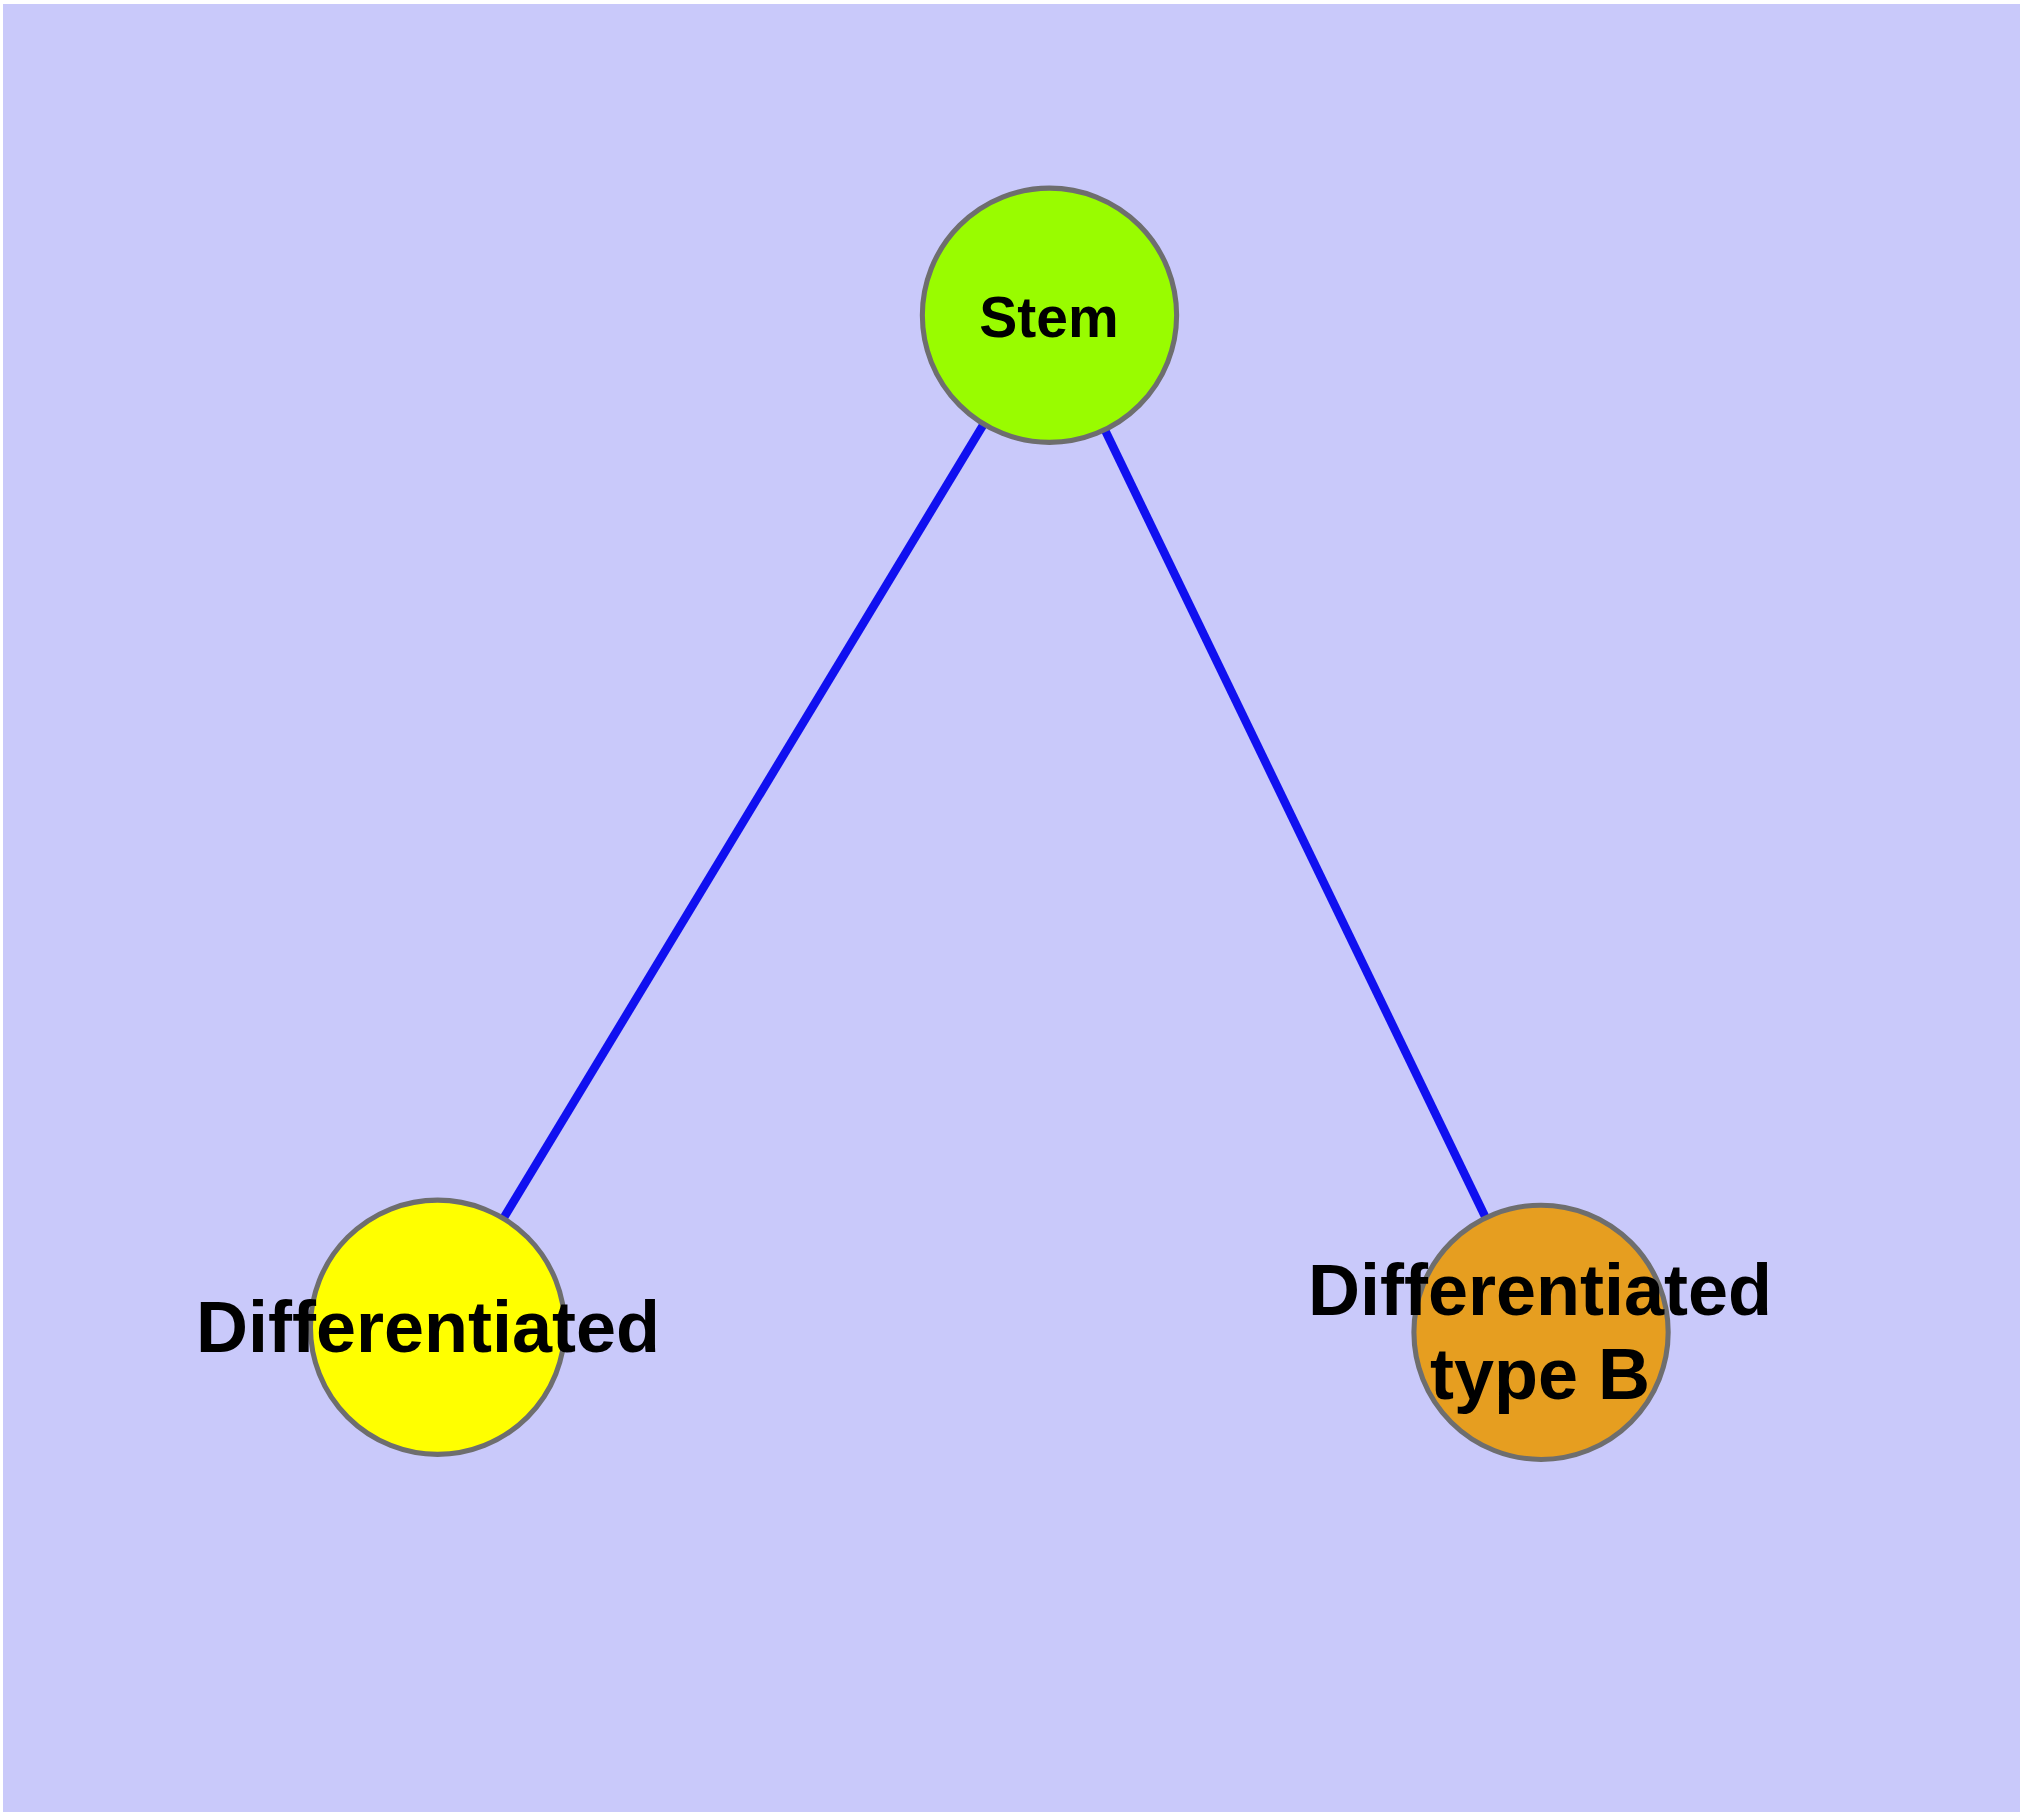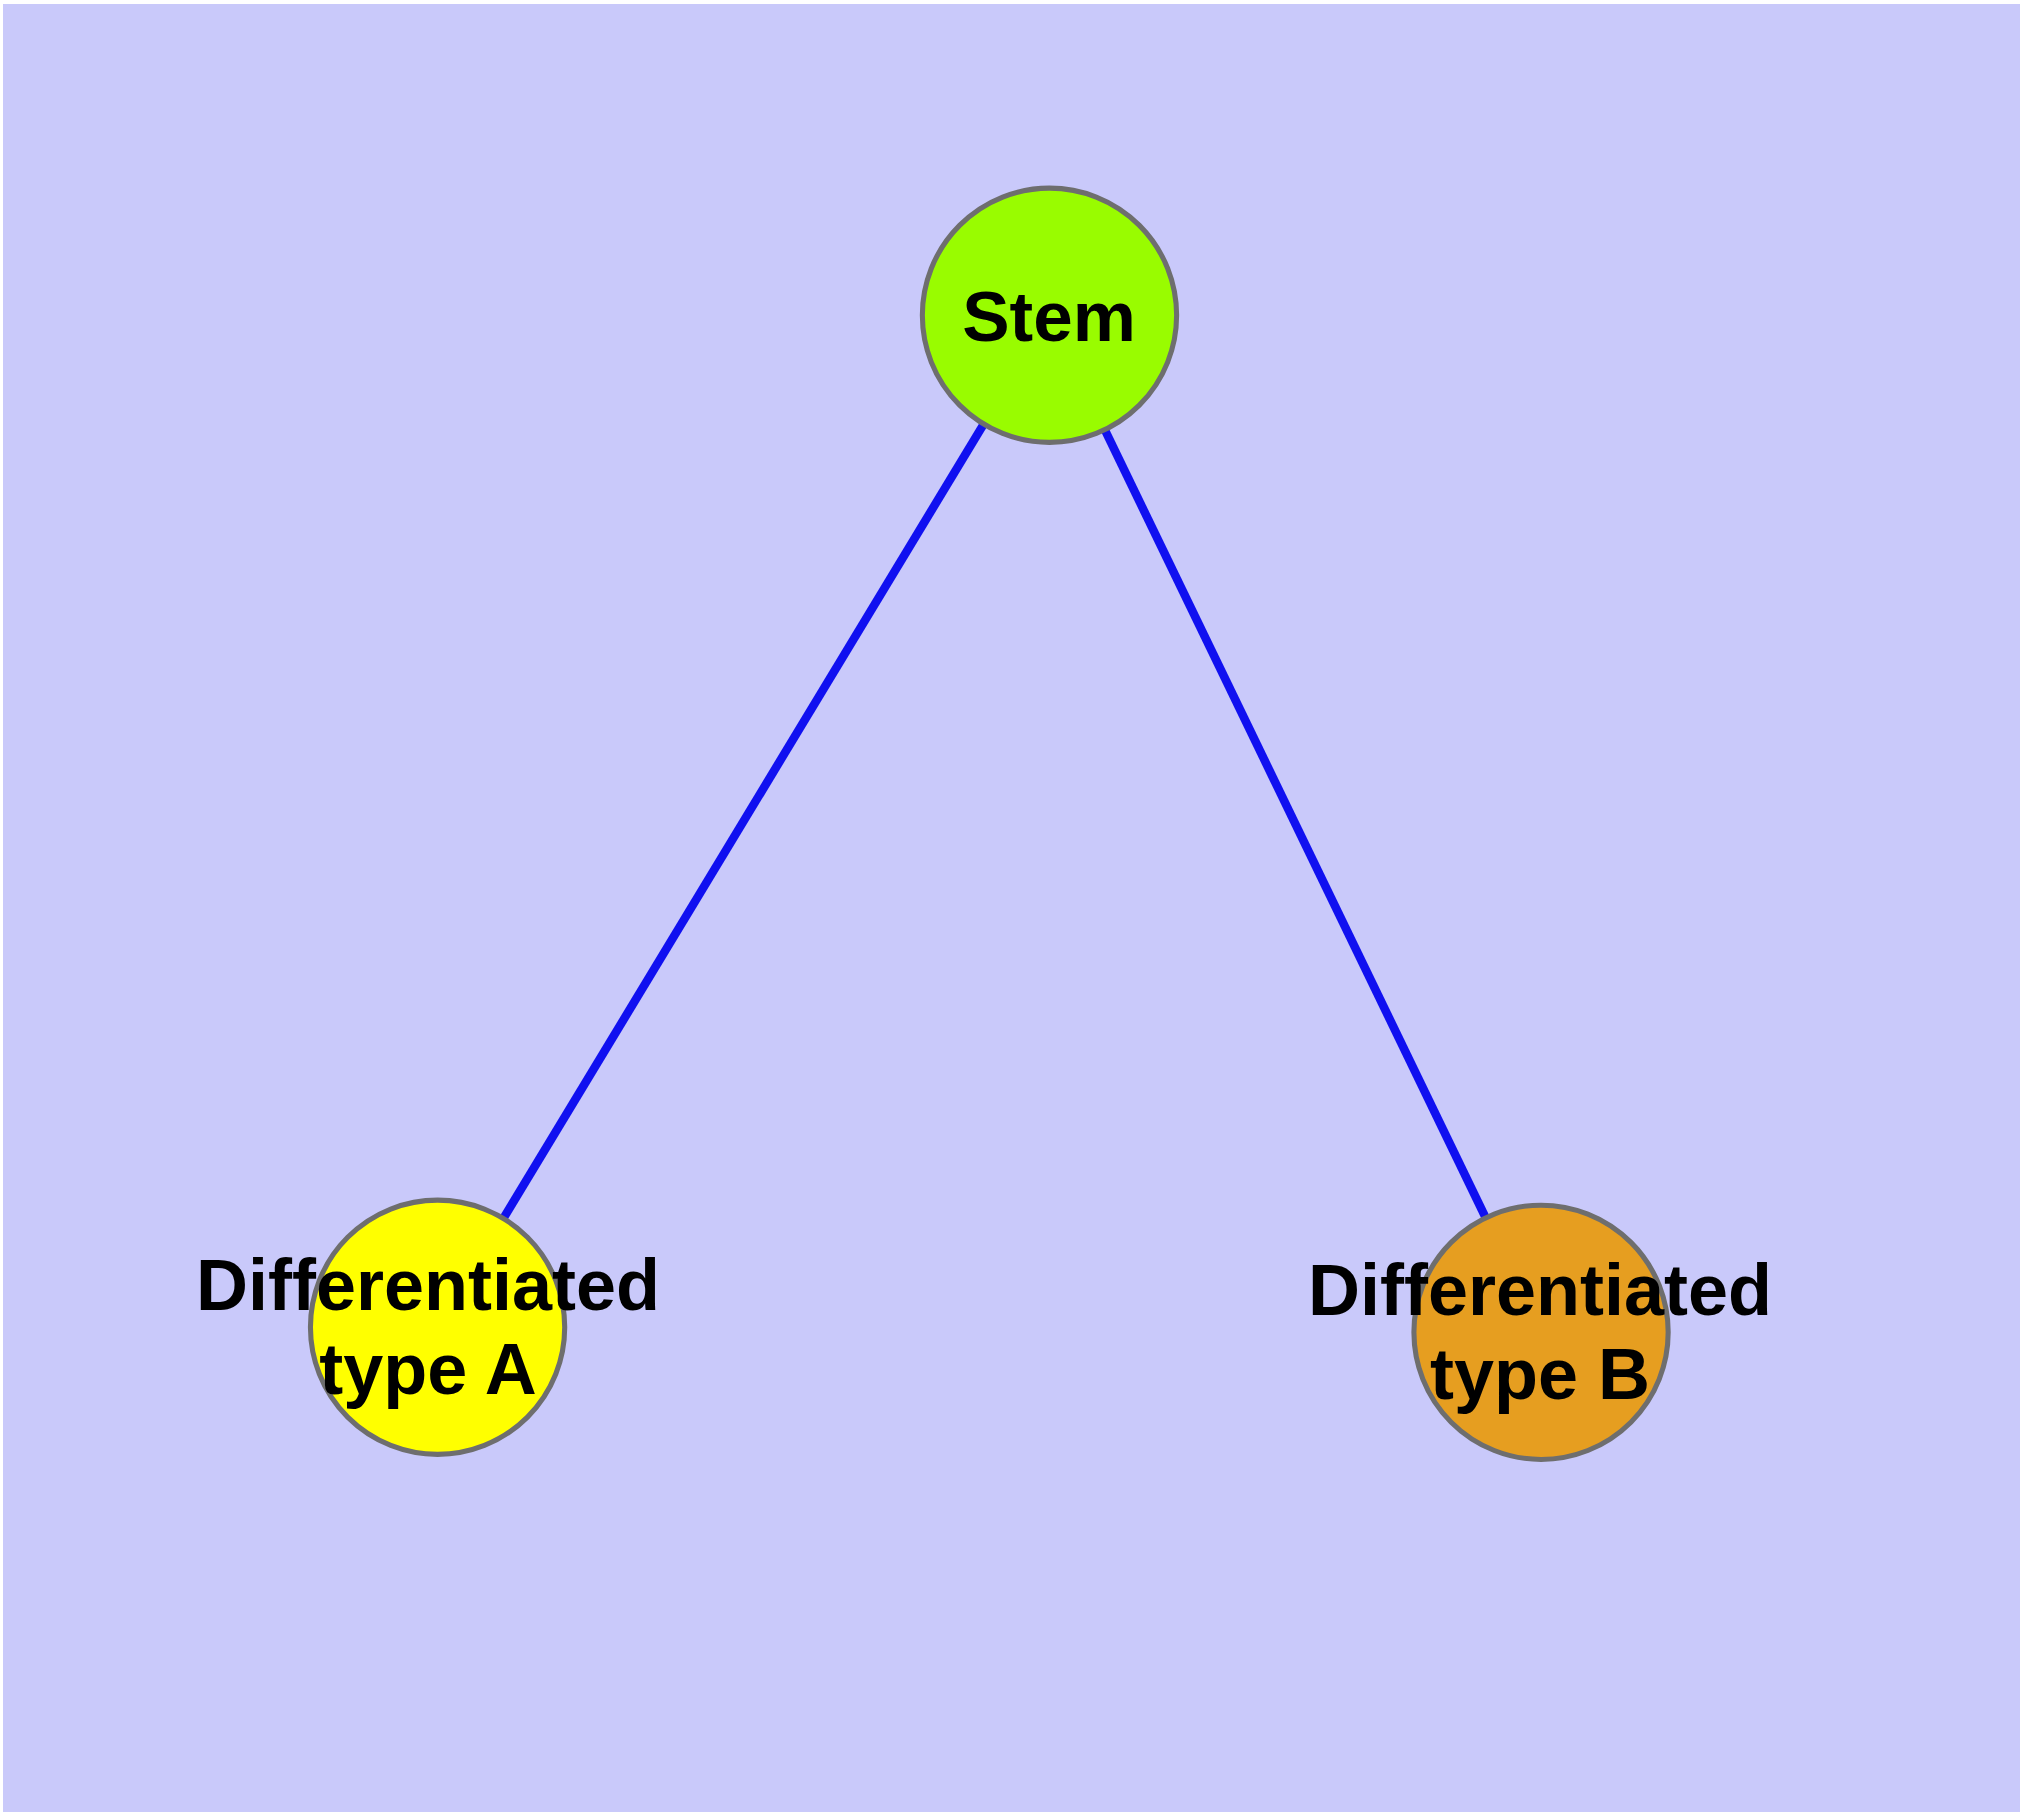--- a/index.html
+++ b/index.html
@@ -24,21 +24,21 @@
   }
   .node-label {
     position: absolute;
     transform: translate(-50%, -50%);
     color: #000000;
     font-weight: bold;
     text-align: center;
     white-space: nowrap;
     line-height: 1.16;
   }
-  .label-stem  { font-size: 71px; }
+  .label-stem  { font-size: 57px; }
   .label-diff  { font-size: 72px; }
   .label-line  { display: block; }
 </style>
 </head>
 <body>
 
 <div class="canvas">
 
   <div class="bg" style="background: rgb(201, 201, 250);"></div>
 
@@ -49,21 +49,20 @@
 
     <circle cx="1238" cy="372" r="150" stroke-width="6" fill="#99FC00" stroke="#6E6E6E"></circle>
     <circle cx="516" cy="1566" r="150" stroke-width="6" fill="#FFFF00" stroke="#6E6E6E"></circle>
     <circle cx="1818" cy="1572" r="150" stroke-width="6" fill="#E69E20" stroke="#6E6E6E"></circle>
   </svg>
 
   <div class="node-label label-stem" style="left:1049px; top:317px;">Stem</div>
 
   <div class="node-label label-diff" style="left:428px; top:1328px;">
     <span class="label-line">Differentiated</span>
-    <span class="label-line">type A</span>
   </div>
 
   <div class="node-label label-diff" style="left:1540px; top:1333px;">
     <span class="label-line">Differentiated</span>
     <span class="label-line">type B</span>
   </div>
 
 </div>
 
 

